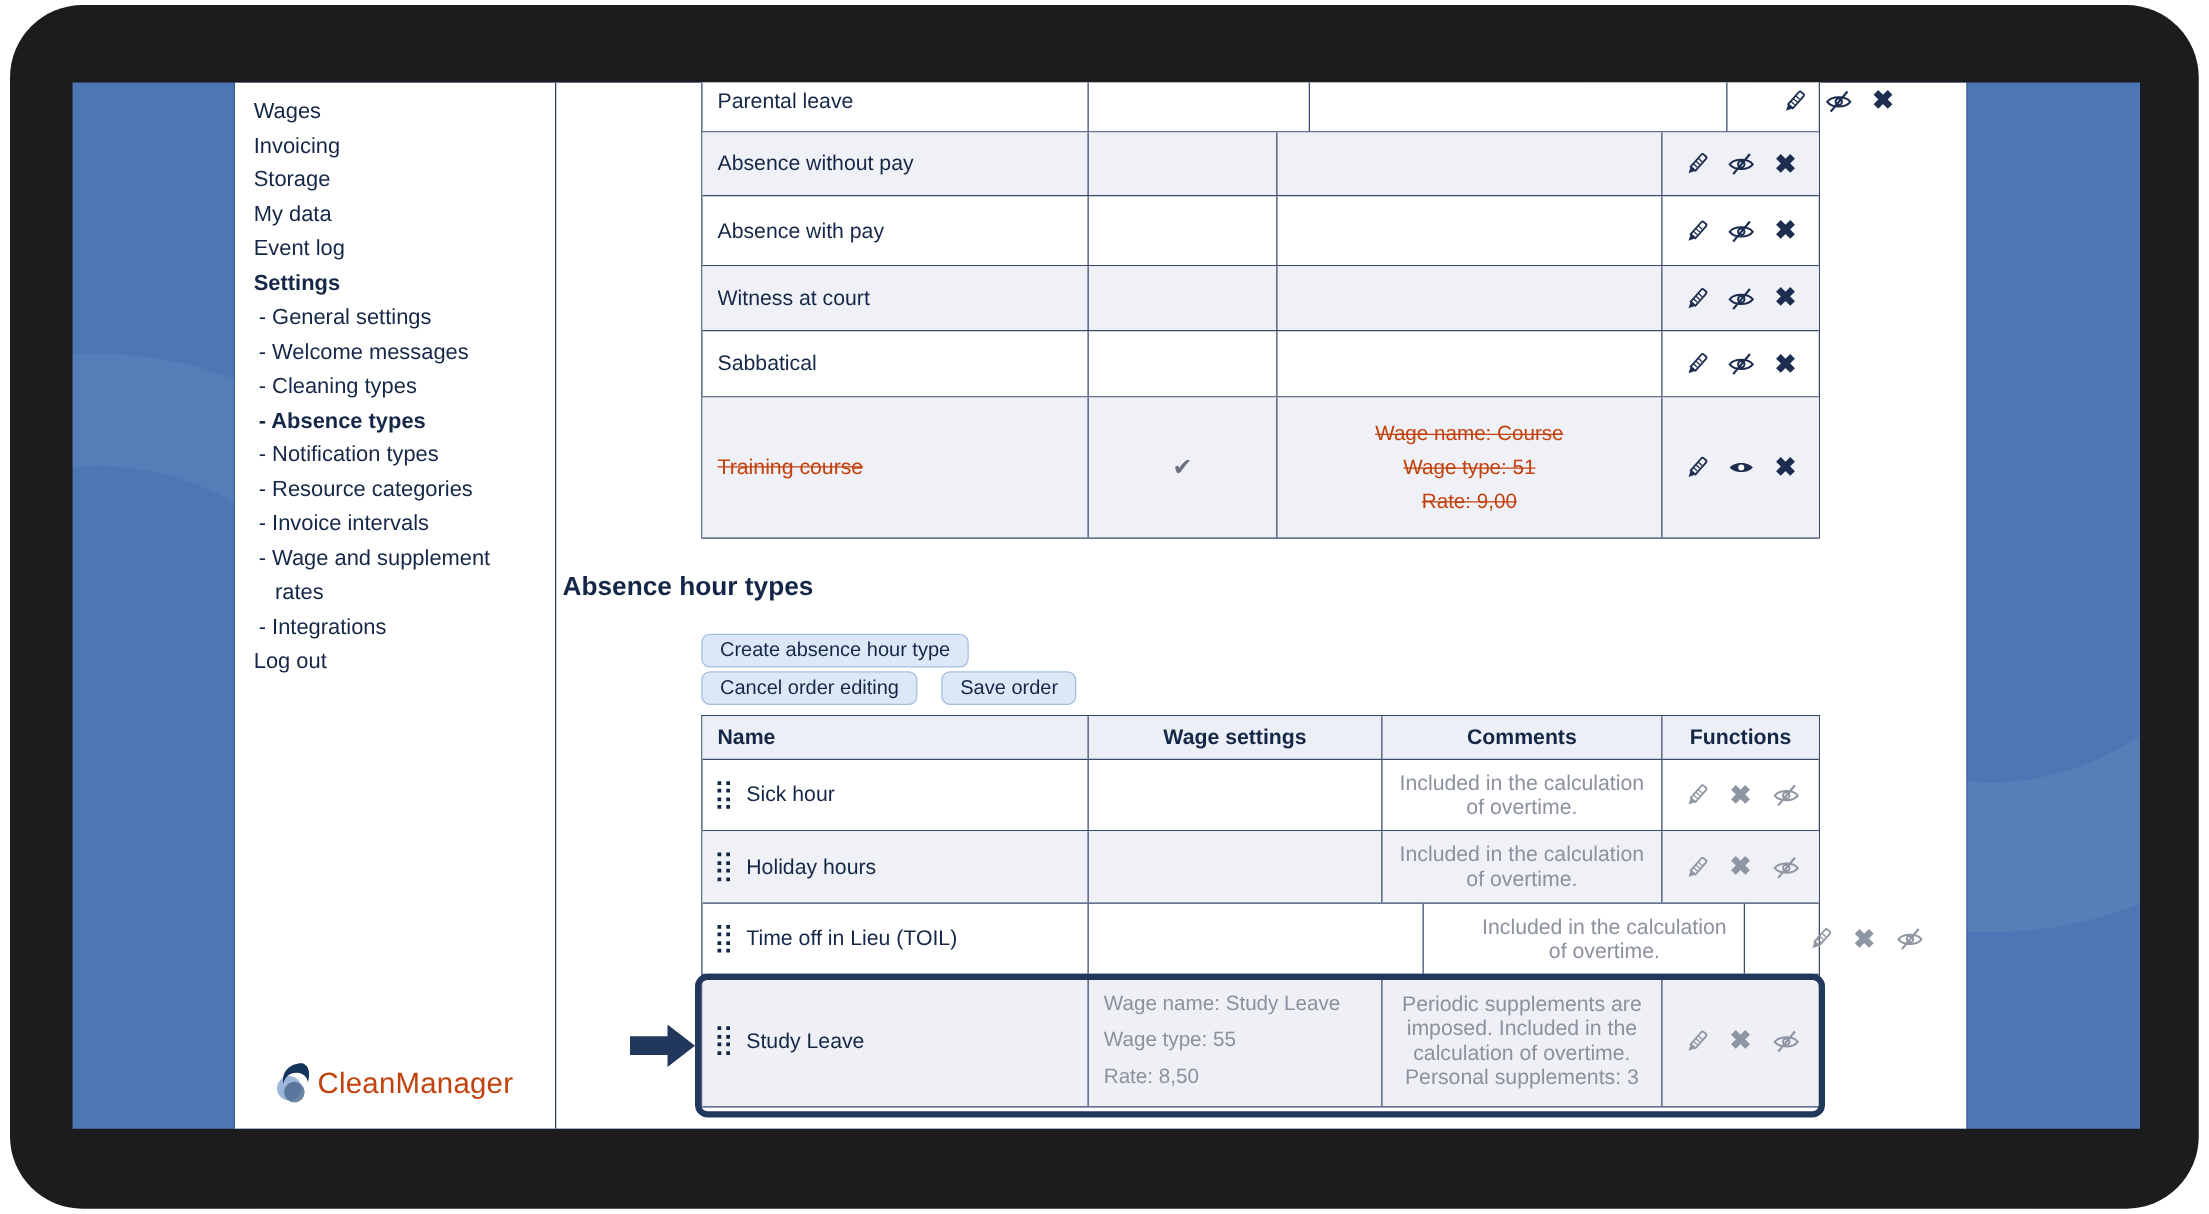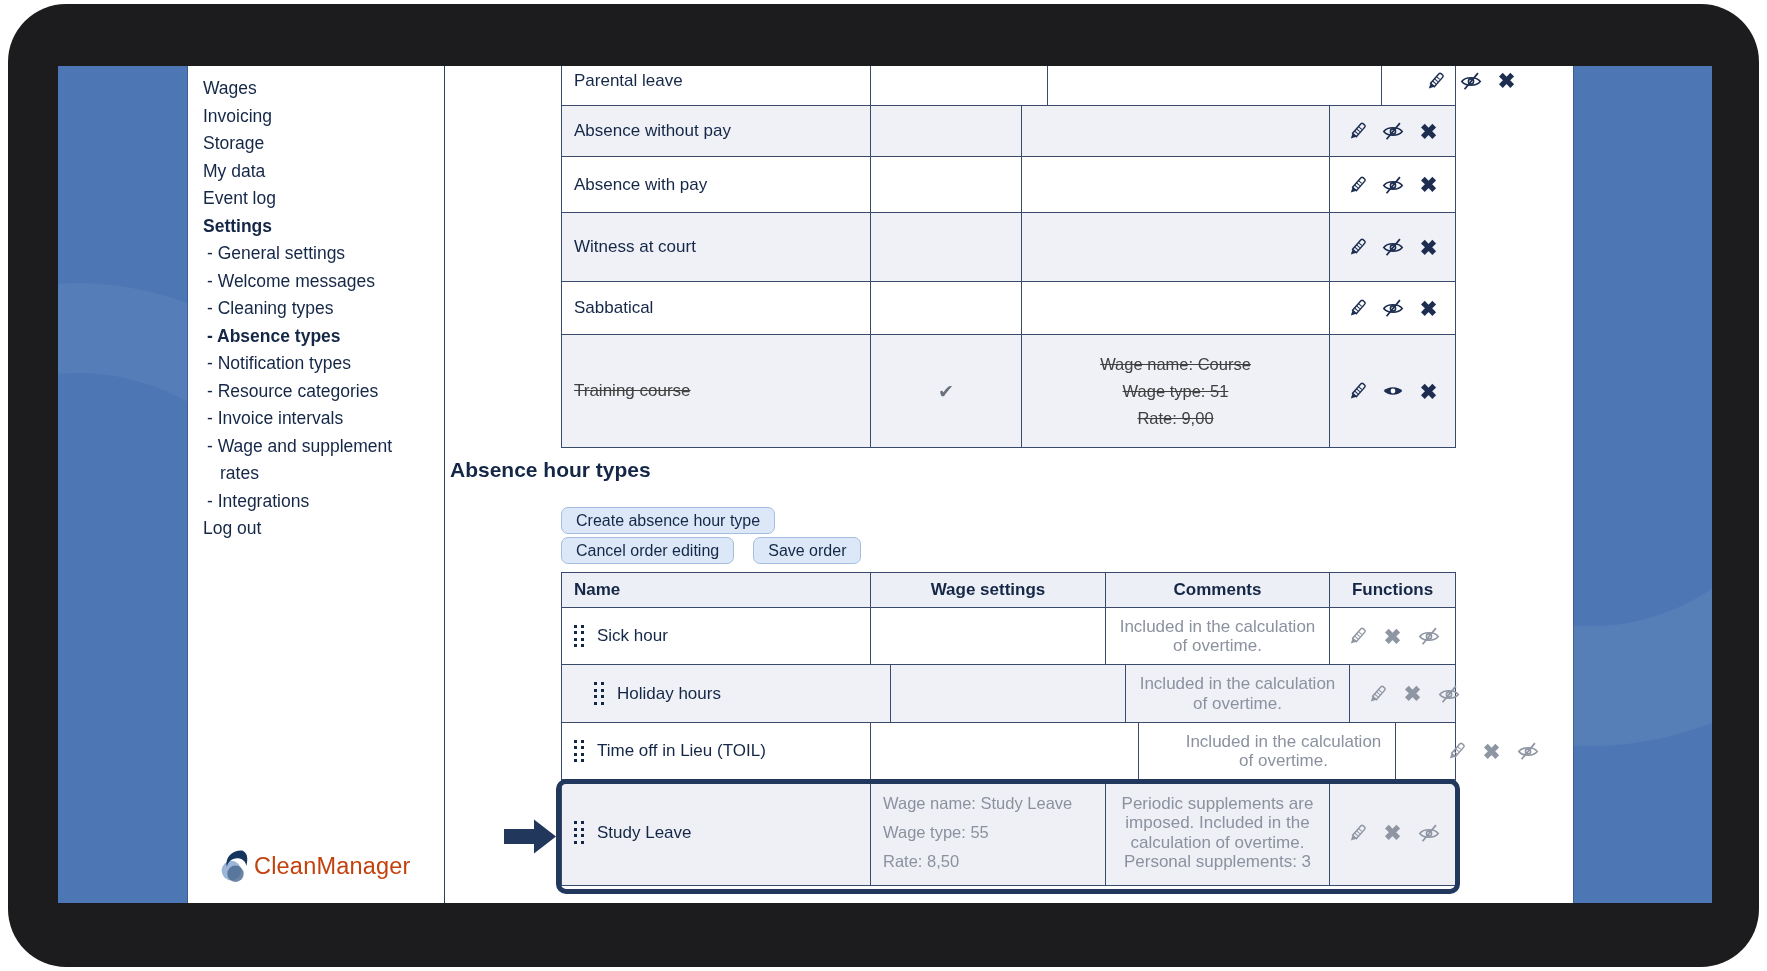--- a/index.html
+++ b/index.html
@@ -56,21 +56,21 @@
   .center { justify-content: center; }
   .check-glyph { font-size: 19px; color: #69717f; }
   .wage-center { flex-direction: column; justify-content: center;
     text-align: center; line-height: 27px; font-size: 16.5px; }
   .wage-left { flex-direction: column; justify-content: center;
     align-items: flex-start; padding-left: 12px; color: #8b919f;
     font-size: 16.5px; line-height: 29px; }
   .comment-cell { color: #8b919f; font-size: 17px; line-height: 19.5px;
     padding: 6px 10px; text-align: center; }
   .fn-cell { justify-content: center; gap: 11px; }
-  .struck { color: #404040; text-decoration: line-through; }
+  .struck { color: #c2410c; text-decoration: line-through; }
   .ic { width: 25px; height: 25px; display: flex; align-items: center;
     justify-content: center; cursor: pointer; }
   .ic svg { width: 24px; height: 24px; }
   .x-ic { font-size: 21px; font-weight: bold; line-height: 1; }
   .navy { color: #1c2d50; } .gray { color: #8f96a3; }
   .handle { display: grid; grid-template-columns: 3px 3px;
     grid-auto-rows: 3px; gap: 3.5px 4px; cursor: grab; flex: none; }
   .handle i { background: #152747; }
   .section-title { position: absolute; left: 4px; top: 392px;
     font-size: 21px; font-weight: bold; }
@@ -204,21 +204,21 @@
                   <path d="M3 13.5 C7 8.2 19 8.2 23 13.5 C19 18.8 7 18.8 3 13.5 Z" stroke-width="1.7"></path>
                   <circle cx="13" cy="13.5" r="2.8" stroke-width="1.7"></circle>
                   <path d="M20.5 4.5 L6 22" stroke-width="1.9"></path>
                 </svg>
               </span>
               <span class="ic navy">
                 <span class="x-ic">✖</span>
               </span>
             </div>
           </div>
-          <div class="row alt" style="height: 69px;">
+          <div class="row alt" style="height: 52px;">
             <div class="cell name-cell">
               <span>Witness at court</span>
             </div>
             <div class="cell center"></div>
             <div class="cell wage-center"></div>
             <div class="cell fn-cell">
               <span class="ic navy">
                 <svg viewBox="0 0 26 26">
                   <g fill="none" stroke="currentColor" stroke-width="1.6">
                     <path d="M8.2 15.5 L17.3 5.2 a1.6 1.6 0 0 1 2.25 -.15 l1.7 1.5 a1.6 1.6 0 0 1 .15 2.25 L12.3 19.1 Z"></path>
@@ -352,21 +352,21 @@
               </span>
               <span class="ic gray">
                 <svg viewBox="0 0 26 26" fill="none" stroke="currentColor">
                   <path d="M3 13.5 C7 8.2 19 8.2 23 13.5 C19 18.8 7 18.8 3 13.5 Z" stroke-width="1.7"></path>
                   <circle cx="13" cy="13.5" r="2.8" stroke-width="1.7"></circle>
                   <path d="M20.5 4.5 L6 22" stroke-width="1.9"></path>
                 </svg>
               </span>
             </div>
           </div>
-          <div class="row alt" style="height: 58px; padding-left: 20px;">
+          <div class="row alt" style="height: 58px;">
             <div class="cell name-cell">
               <span class="handle">
                 <i></i>
                 <i></i>
                 <i></i>
                 <i></i>
                 <i></i>
                 <i></i>
                 <i></i>
                 <i></i>

